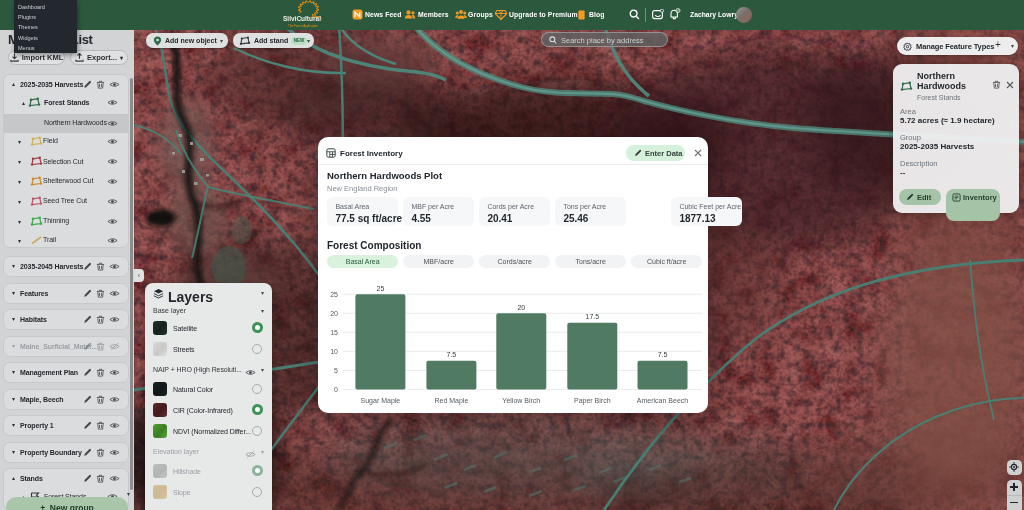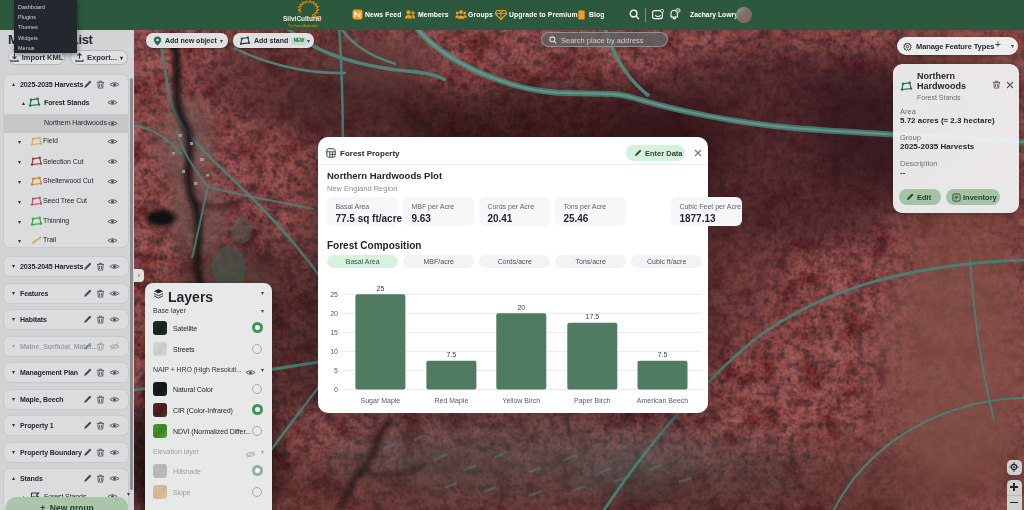--- a/index.html
+++ b/index.html
@@ -660,65 +660,65 @@
     </svg>
   <div class="abs" style="left:24px; top:8px; font-size:9px; font-weight:bold; color:#1f2428; line-height:9.5px;">Northern<br>Hardwoods</div>
   <div class="abs" style="left:24px; top:29.5px; font-size:7px; color:#6d737a;">Forest Stands</div>
   <svg class="abs" style="left:99px; top:16px;" width="9" height="9" viewBox="0 0 10 10">
       <path d="M2 3 L2.6 9 H7.4 L8 3 M1 2.7 H9 M3.7 2.5 V1.4 H6.3 V2.5 M3.9 4.3 V7.7 M6.1 4.3 V7.7" stroke="#44494e" stroke-width="0.9" fill="none"></path>
     </svg>
   <svg class="abs" style="left:113px; top:16.5px;" width="8" height="8" viewBox="0 0 8 8">
       <path d="M1 1 L7 7 M7 1 L1 7" stroke="#55595e" stroke-width="1.1"></path>
     </svg>
   <div class="abs lbl" style="left:7px; top:42.5px;">Area</div>
-  <div class="abs val" style="left:7px; top:51.5px;">5.72 acres (≈ 2.3 hectare)</div>
+  <div class="abs val" style="left:7px; top:51.5px;">5.72 acres (≈ 1.9 hectare)</div>
   <div class="abs lbl" style="left:7px; top:68.5px;text-align:right;">Group</div>
   <div class="abs val" style="left:7px; top:77.5px;">2025-2035 Harvests</div>
   <div class="abs lbl" style="left:7px; top:94.5px;">Description</div>
   <div class="abs val" style="left:7px; top:103.5px;">--</div>
   <div class="abs" style="left:6px; top:125px; width:42px; height:16px; background:#a5c3a6; border-radius:8px;">
     <svg class="abs" style="left:7px; top:4px;" width="8" height="8" viewBox="0 0 10 10">
         <path d="M1.4 8.6 L2 6.4 L7.2 1.2 Q7.7 0.7 8.2 1.2 L8.8 1.8 Q9.3 2.3 8.8 2.8 L3.6 8 Z" fill="#1e3d2a"></path>
       </svg>
     <span class="abs" style="left:18px; top:4px; font-size:7.5px; font-weight:bold; color:#1e3d2a;">Edit</span>
   </div>
-  <div class="abs" style="left:53px; top:125px; width:54px; height:16px; background:#a5c3a6; border-radius:8px;">
+  <div class="abs" style="left:53px; top:125px; width:54px; height:32px; background:#a5c3a6; border-radius:8px;">
     <svg class="abs" style="left:6px; top:3.5px;" width="9" height="9" viewBox="0 0 10 10">
         <rect x="1" y="1" width="8" height="8" rx="1.5" fill="none" stroke="#1e3d2a" stroke-width="1"></rect>
         <path d="M3 3.5 H7 M3 5 H7 M3 6.5 H5.5" stroke="#1e3d2a" stroke-width="0.8"></path>
       </svg>
     <span class="abs" style="left:17px; top:4px; font-size:7.5px; font-weight:bold; color:#1e3d2a;">Inventory</span>
   </div>
 </div>
 
 <div class="abs" id="modal" style="left:318px; top:137px; width:390px; height:276px; background:#fff; border-radius:10px; box-shadow:0 8px 30px rgba(0,0,0,0.35);">
   <svg class="abs" style="left:8px; top:11px;" width="10" height="10" viewBox="0 0 12 12">
       <rect x="1" y="1" width="10" height="10" rx="2" fill="none" stroke="#33403a" stroke-width="1.2"></rect>
       <path d="M1 4.5 H11 M4.5 4.5 V11 M7.8 4.5 V11 M4.5 7.7 H11" stroke="#33403a" stroke-width="1"></path>
     </svg>
-  <span class="abs" style="left:22px; top:12px; font-size:8px; font-weight:bold; color:#20262c;">Forest Property</span>
+  <span class="abs" style="left:22px; top:12px; font-size:8px; font-weight:bold; color:#20262c;">Forest Inventory</span>
   <div class="abs" style="left:308px; top:7.5px; width:59px; height:16px; background:#d5f0db; border-radius:8px;">
     <svg class="abs" style="left:8px; top:4.5px;" width="8" height="8" viewBox="0 0 10 10">
         <path d="M1.4 8.6 L2 6.4 L7.2 1.2 Q7.7 0.7 8.2 1.2 L8.8 1.8 Q9.3 2.3 8.8 2.8 L3.6 8 Z" fill="#33403a"></path>
       </svg>
     <span class="abs" style="left:19px; top:4px; font-size:7.5px; font-weight:bold; color:#33403a; white-space:nowrap;">Enter Data</span>
   </div>
   <svg class="abs" style="left:376px; top:12px;" width="8" height="8" viewBox="0 0 8 8">
       <path d="M1 1 L7 7 M7 1 L1 7" stroke="#6d737a" stroke-width="1.1"></path>
     </svg>
   <div class="abs" style="left:0; top:27px; width:100%; height:1px; background:#ecedee;"></div>
   <div class="abs" style="left:9px; top:33px; font-size:9.5px; font-weight:bold; color:#20262c;">Northern Hardwoods Plot</div>
   <div class="abs" style="left:9px; top:46.5px; font-size:7.5px; color:#878e95;">New England Region</div>
   <div class="statbox" style="left:9.4px;">
       <div class="slbl">Basal Area</div>
       <div class="sval">77.5 sq ft/acre</div>
     </div>
   <div class="statbox" style="left:85.4px;">
       <div class="slbl">MBF per Acre</div>
-      <div class="sval">9.63</div>
+      <div class="sval">4.55</div>
     </div>
   <div class="statbox" style="left:161.4px;">
       <div class="slbl">Cords per Acre</div>
       <div class="sval">20.41</div>
     </div>
   <div class="statbox" style="left:237.4px;">
       <div class="slbl">Tons per Acre</div>
       <div class="sval">25.46</div>
     </div>
   <div class="statbox" style="left:313.4px;margin-left:40px;">

